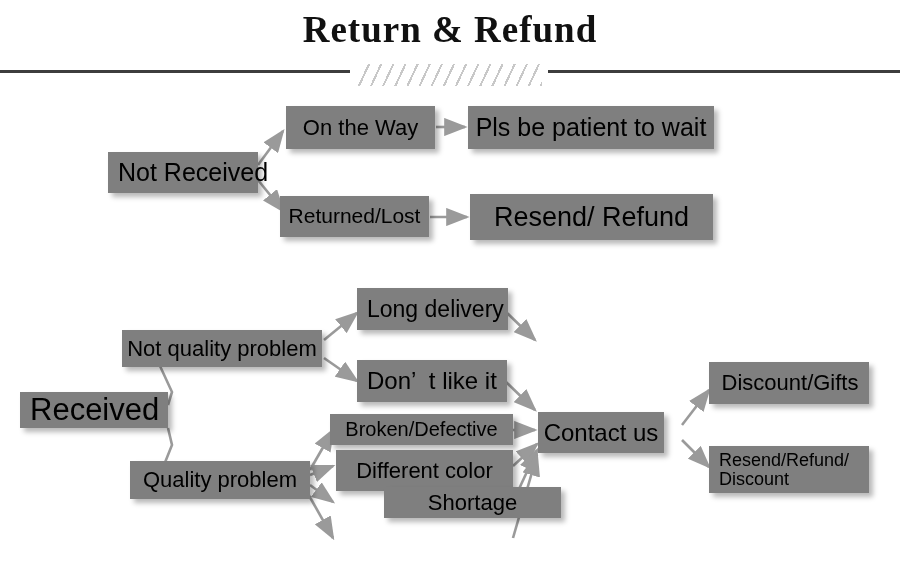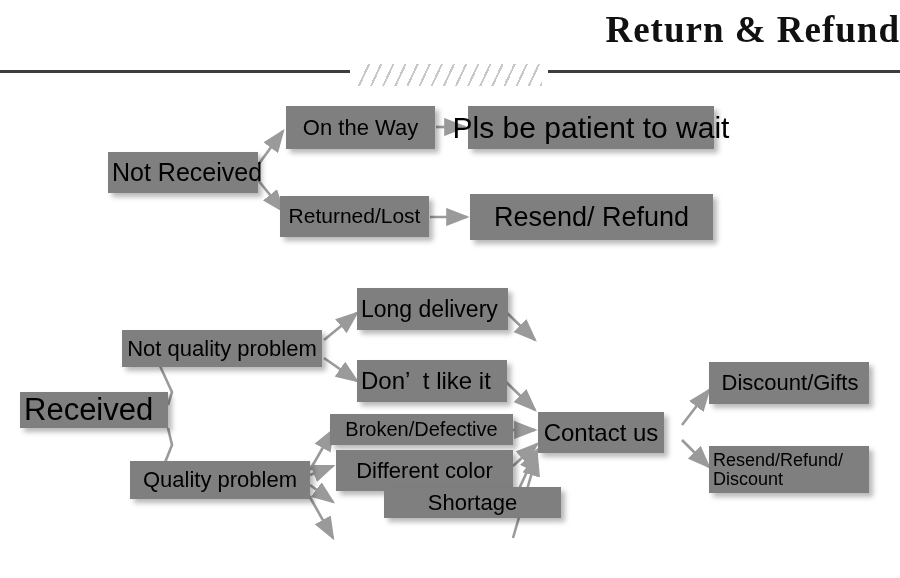--- a/index.html
+++ b/index.html
@@ -18,21 +18,21 @@
     background: #ffffff;
     overflow: hidden;
   }
 
   
   #header-title {
     position: absolute;
     left: 0;
     top: 8px;
     width: 900px;
-    text-align: right;
+    text-align: center;
     font-family: "Liberation Serif", serif;
     font-size: 37px;
     font-weight: bold;
     letter-spacing: 1px;
     color: #111111;
     white-space: nowrap;
   }
   #divider {
     position: absolute;
     left: 0;
@@ -71,21 +71,21 @@
     justify-content: center;
     text-align: center;
     line-height: 1.05;
     box-shadow: 4px 4px 5px rgba(0,0,0,0.28);
     padding: 0 6px;
     white-space: pre;
   }
   .box.left-align {
     justify-content: flex-start;
     text-align: left;
-    padding-left: 4px;
+    padding-left: 10px;
   }
 
   
   #connectors {
     position: absolute;
     left: 0;
     top: 0;
     width: 900px;
     height: 578px;
     pointer-events: none;
@@ -145,21 +145,21 @@
       <path d="M682,440 L709,467"></path>
     </g>
   </svg>
 
   <div class="box left-align" style="left:108px; top:152px; width:150px; height:41px; font-size:25px;">Not Received</div>
 
   <div class="box" style="left:286px; top:106px; width:149px; height:43px; font-size:22px;">On the Way</div>
 
   <div class="box" style="left:280px; top:196px; width:149px; height:41px; font-size:21px;">Returned/Lost</div>
 
-  <div class="box" style="left:468px; top:106px; width:246px; height:43px; font-size:30px;">Pls be patient to wait</div>
+  <div class="box" style="left:468px; top:106px; width:246px; height:43px; font-size:25px;">Pls be patient to wait</div>
 
   <div class="box" style="left:470px; top:194px; width:243px; height:46px; font-size:27px;">Resend/ Refund</div>
 
   <div class="box left-align" style="left:20px; top:392px; width:148px; height:36px; font-size:31px;">Received</div>
 
   <div class="box" style="left:122px; top:330px; width:200px; height:37px; font-size:22px;">Not quality problem</div>
 
   <div class="box" style="left:130px; top:461px; width:180px; height:38px; font-size:22px;">Quality problem</div>
 
   <div class="box left-align" style="left:357px; top:288px; width:151px; height:42px; font-size:23px;">Long delivery</div>

